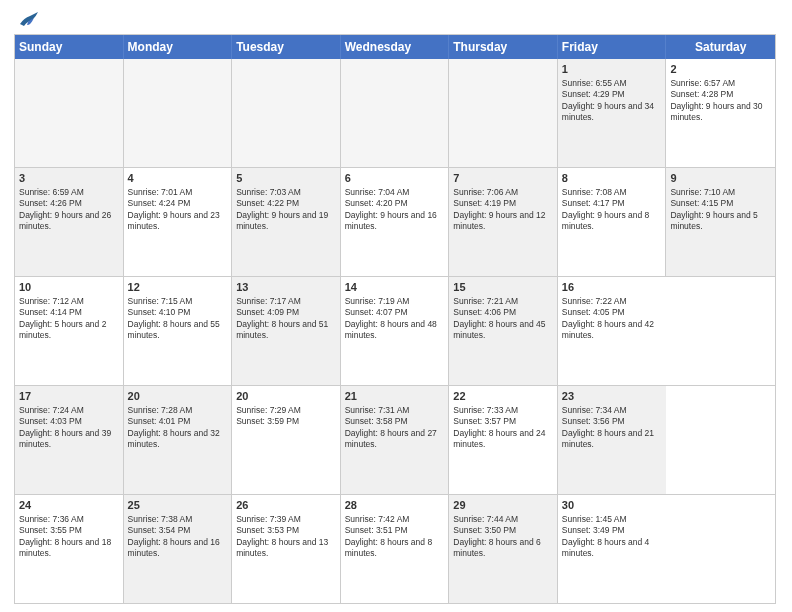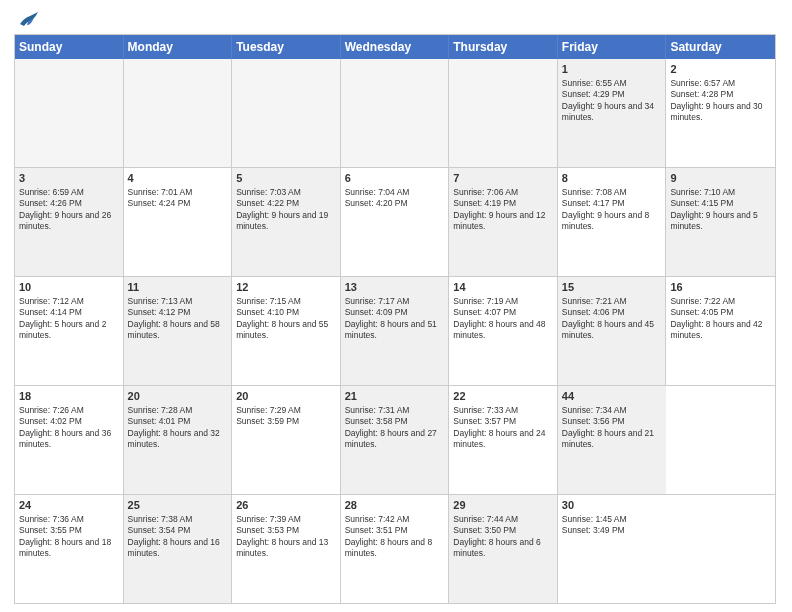--- a/index.html
+++ b/index.html
@@ -73,21 +73,21 @@
       background: #4472c4;
     }
     .cal-header-cell {
       color: #fff;
       font-size: 12px;
       font-weight: bold;
       padding: 5px 4px;
       text-align: left;
       border-right: 1px solid #5580cc;
     }
-    .cal-header-cell:last-child { border-right: none; }
+    .cal-header-cell:last-child { border-right: none; text-align: center; }
     .cal-body {
       flex: 1;
       display: flex;
       flex-direction: column;
     }
     .cal-row {
       display: grid;
       grid-template-columns: repeat(7, 1fr);
       flex: 1;
       border-top: 1px solid #ccc;
@@ -172,31 +172,33 @@
           <div class="cal-cell shaded">
             <span class="day-num">3</span>
             <div class="cell-text">Sunrise: 6:59 AM</div>
             <div class="cell-text">Sunset: 4:26 PM</div>
             <div class="cell-text">Daylight: 9 hours and 26 minutes.</div>
           </div>
           <div class="cal-cell">
             <span class="day-num">4</span>
             <div class="cell-text">Sunrise: 7:01 AM</div>
             <div class="cell-text">Sunset: 4:24 PM</div>
+            <div class="cell-text">Daylight: 9 hours and 23 minutes.</div>
           </div>
           <div class="cal-cell shaded">
             <span class="day-num">5</span>
             <div class="cell-text">Sunrise: 7:03 AM</div>
             <div class="cell-text">Sunset: 4:22 PM</div>
             <div class="cell-text">Daylight: 9 hours and 19 minutes.</div>
           </div>
           <div class="cal-cell">
             <span class="day-num">6</span>
             <div class="cell-text">Sunrise: 7:04 AM</div>
             <div class="cell-text">Sunset: 4:20 PM</div>
+            <div class="cell-text">Daylight: 9 hours and 16 minutes.</div>
           </div>
           <div class="cal-cell shaded">
             <span class="day-num">7</span>
             <div class="cell-text">Sunrise: 7:06 AM</div>
             <div class="cell-text">Sunset: 4:19 PM</div>
             <div class="cell-text">Daylight: 9 hours and 12 minutes.</div>
           </div>
           <div class="cal-cell">
             <span class="day-num">8</span>
             <div class="cell-text">Sunrise: 7:08 AM</div>
@@ -210,26 +212,20 @@
             <div class="cell-text">Daylight: 9 hours and 5 minutes.</div>
           </div>
         </div>
         <div class="cal-row">
           <div class="cal-cell">
             <span class="day-num">10</span>
             <div class="cell-text">Sunrise: 7:12 AM</div>
             <div class="cell-text">Sunset: 4:14 PM</div>
             <div class="cell-text">Daylight: 5 hours and 2 minutes.</div>
           </div>
-          <div class="cal-cell shaded">
-            <span class="day-num">11</span>
-            <div class="cell-text">Sunrise: 7:13 AM</div>
-            <div class="cell-text">Sunset: 4:12 PM</div>
-            <div class="cell-text">Daylight: 8 hours and 58 minutes.</div>
-          </div>
           <div class="cal-cell">
             <span class="day-num">12</span>
             <div class="cell-text">Sunrise: 7:15 AM</div>
             <div class="cell-text">Sunset: 4:10 PM</div>
             <div class="cell-text">Daylight: 8 hours and 55 minutes.</div>
           </div>
           <div class="cal-cell shaded">
             <span class="day-num">13</span>
             <div class="cell-text">Sunrise: 7:17 AM</div>
             <div class="cell-text">Sunset: 4:09 PM</div>
@@ -248,25 +244,25 @@
             <div class="cell-text">Daylight: 8 hours and 45 minutes.</div>
           </div>
           <div class="cal-cell">
             <span class="day-num">16</span>
             <div class="cell-text">Sunrise: 7:22 AM</div>
             <div class="cell-text">Sunset: 4:05 PM</div>
             <div class="cell-text">Daylight: 8 hours and 42 minutes.</div>
           </div>
         </div>
         <div class="cal-row">
-          <div class="cal-cell">
-            <span class="day-num">18</span>
-            <div class="cell-text">Sunrise: 7:26 AM</div>
-            <div class="cell-text">Sunset: 4:02 PM</div>
-            <div class="cell-text">Daylight: 8 hours and 36 minutes.</div>
+          <div class="cal-cell shaded">
+            <span class="day-num">17</span>
+            <div class="cell-text">Sunrise: 7:24 AM</div>
+            <div class="cell-text">Sunset: 4:03 PM</div>
+            <div class="cell-text">Daylight: 8 hours and 39 minutes.</div>
           </div>
           <div class="cal-cell shaded">
             <span class="day-num">20</span>
             <div class="cell-text">Sunrise: 7:28 AM</div>
             <div class="cell-text">Sunset: 4:01 PM</div>
             <div class="cell-text">Daylight: 8 hours and 32 minutes.</div>
           </div>
           <div class="cal-cell">
             <span class="day-num">20</span>
             <div class="cell-text">Sunrise: 7:29 AM</div>
@@ -278,21 +274,21 @@
             <div class="cell-text">Sunset: 3:58 PM</div>
             <div class="cell-text">Daylight: 8 hours and 27 minutes.</div>
           </div>
           <div class="cal-cell">
             <span class="day-num">22</span>
             <div class="cell-text">Sunrise: 7:33 AM</div>
             <div class="cell-text">Sunset: 3:57 PM</div>
             <div class="cell-text">Daylight: 8 hours and 24 minutes.</div>
           </div>
           <div class="cal-cell shaded">
-            <span class="day-num">44</span>
+            <span class="day-num">23</span>
             <div class="cell-text">Sunrise: 7:34 AM</div>
             <div class="cell-text">Sunset: 3:56 PM</div>
             <div class="cell-text">Daylight: 8 hours and 21 minutes.</div>
           </div>
         </div>
         <div class="cal-row">
           <div class="cal-cell">
             <span class="day-num">24</span>
             <div class="cell-text">Sunrise: 7:36 AM</div>
             <div class="cell-text">Sunset: 3:55 PM</div>
@@ -319,17 +315,18 @@
           <div class="cal-cell shaded">
             <span class="day-num">29</span>
             <div class="cell-text">Sunrise: 7:44 AM</div>
             <div class="cell-text">Sunset: 3:50 PM</div>
             <div class="cell-text">Daylight: 8 hours and 6 minutes.</div>
           </div>
           <div class="cal-cell">
             <span class="day-num">30</span>
             <div class="cell-text">Sunrise: 1:45 AM</div>
             <div class="cell-text">Sunset: 3:49 PM</div>
+            <div class="cell-text">Daylight: 8 hours and 4 minutes.</div>
           </div>
         </div>
       </div>
   </div>
 </div>
 
 </body></html>

